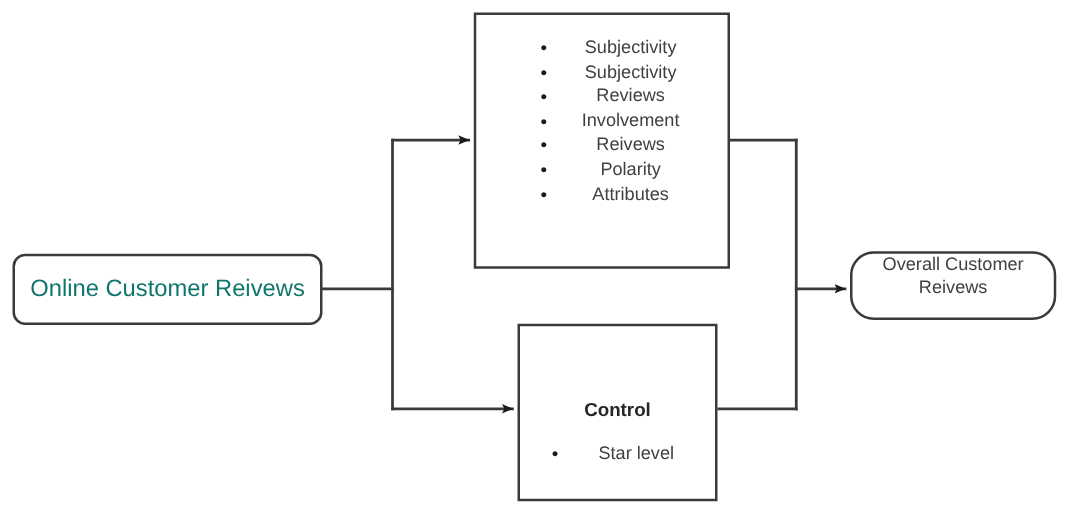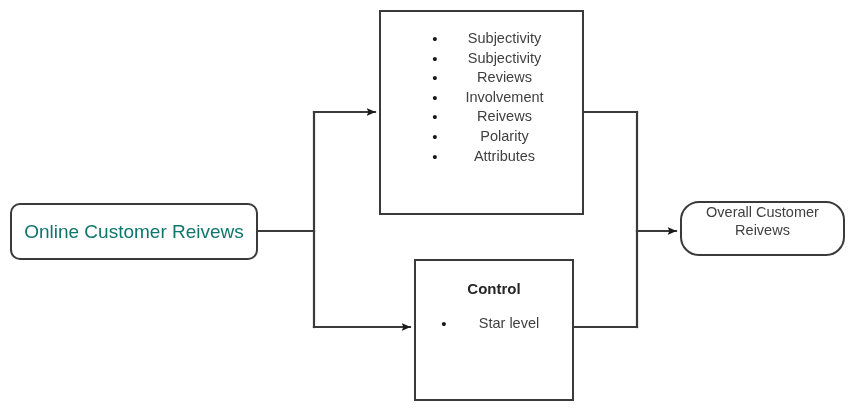--- a/index.html
+++ b/index.html
@@ -106,20 +106,21 @@
   
   #node-control {
     left: 414px;
     top: 259px;
     width: 160px;
     height: 142px;
     padding-top: 18px;
   }
   #node-control .box-title {
     padding: 0 26px;
+    margin-top: 40px;
   }
   #control-list {
     margin-top: 16px;
     margin-left: 22px;
     margin-right: 8px;
   }
   #control-list li {
     padding-left: 16px;
     text-align: center;
   }

